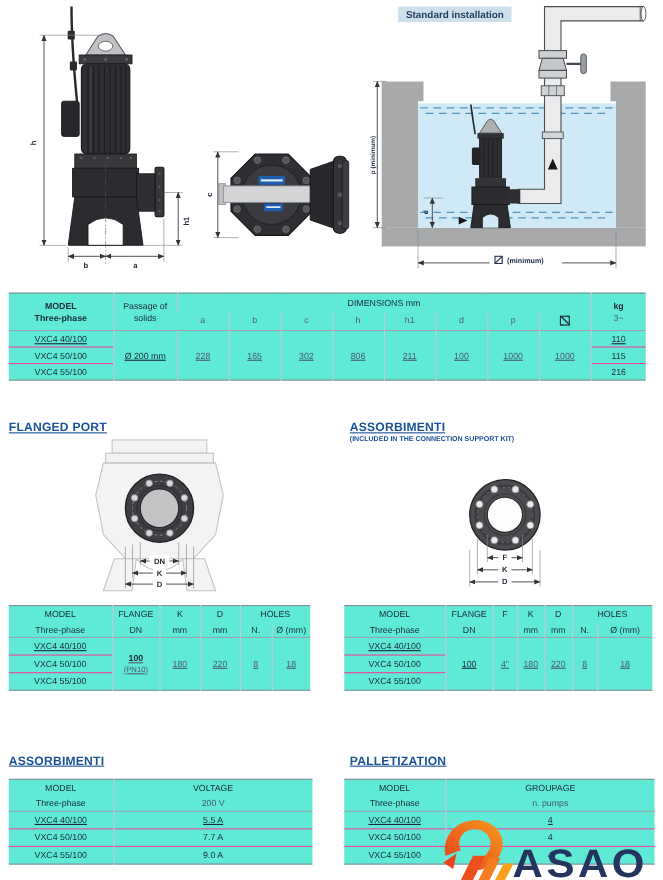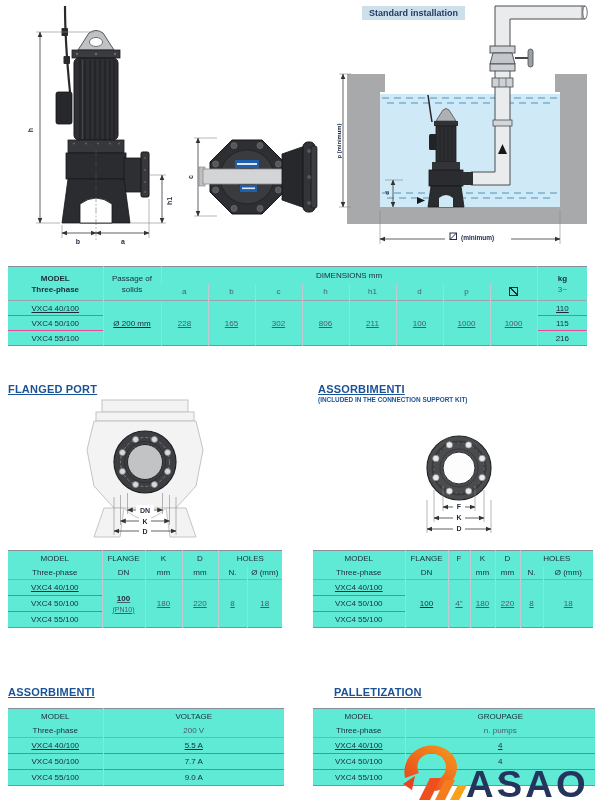--- a/index.html
+++ b/index.html
@@ -516,21 +516,21 @@
         <td class="leftcell strong">VXC4 50/100</td>
         <td class="strong">7.7 A</td>
       </tr>
       <tr style="height:16px;">
         <td class="leftcell strong">VXC4 55/100</td>
         <td class="strong">9.0 A</td>
       </tr>
     </tbody>
   </table>
 
-  <div class="abs sec-title" style="left:318px;top:686px;margin-left:16px;">PALLETIZATION</div>
+  <div class="abs sec-title" style="left:318px;top:686px;">PALLETIZATION</div>
   <table class="abs dtable" style="left:313px;top:708px;width:282px;">
     <colgroup>
         <col style="width:92px">
         <col style="width:190px">
       </colgroup>
     <thead>
       <tr style="height:15px;">
         <th class="leftcell strong">MODEL</th>
         <th class="strong">GROUPAGE</th>
       </tr>

